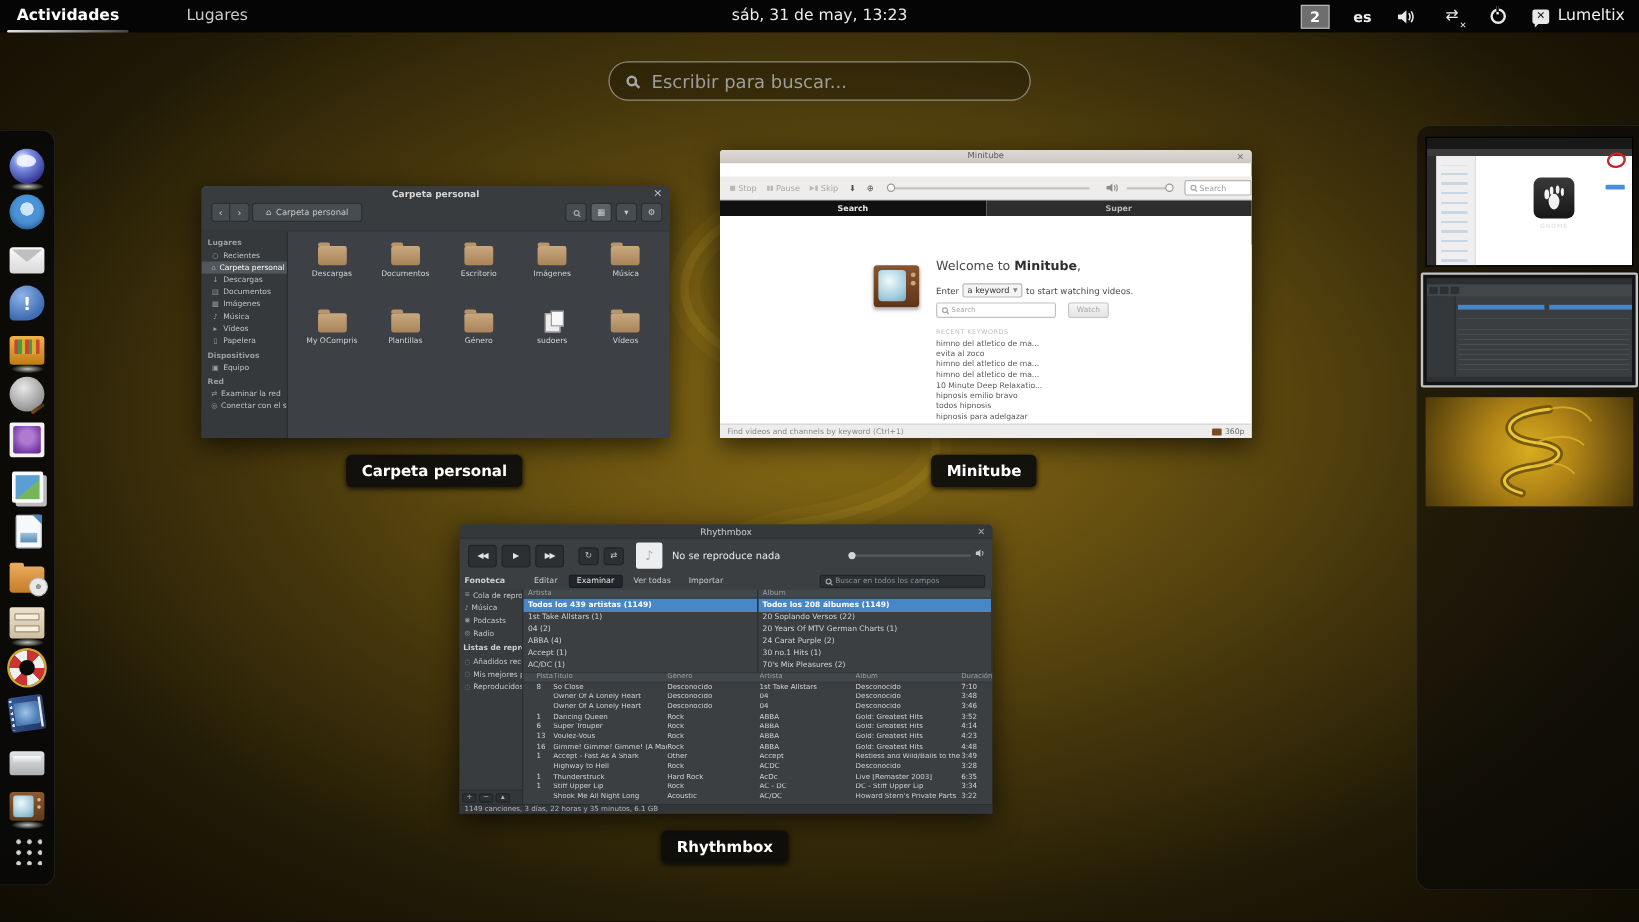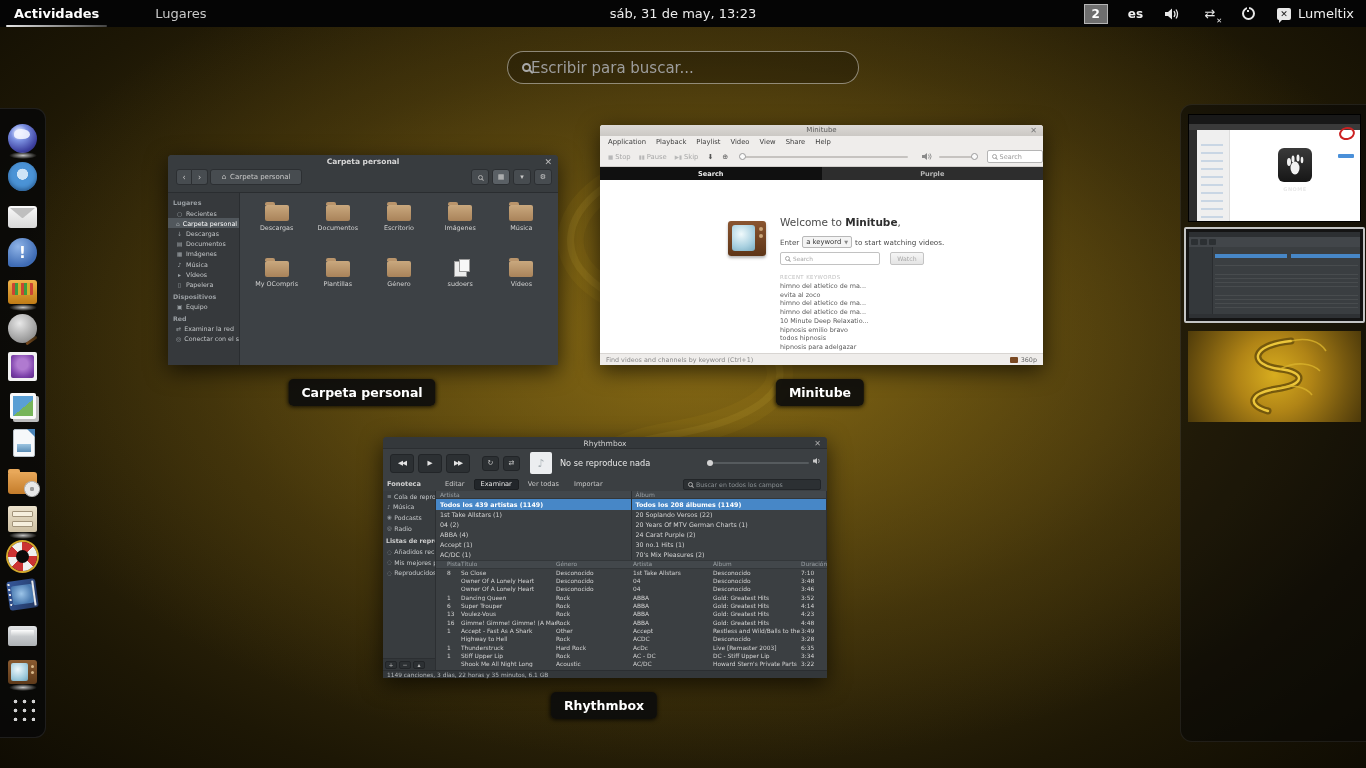--- a/index.html
+++ b/index.html
@@ -35,21 +35,21 @@
     width:2px; height:7px; background:#e8e8e8; }
   #user-item { display:flex; align-items:center; gap:7px; font-size:13px; color:#f0f0f0; }
   #chat-icon { position:relative; width:14px; height:12px; background:#e8e8e8; border-radius:2px;
     display:flex; align-items:center; justify-content:center; font-size:9px; color:#151515; font-weight:bold; }
   #chat-icon::after { content:''; position:absolute; left:2px; bottom:-3px;
     border-left:4px solid #e8e8e8; border-bottom:4px solid transparent; }
 
   
   #search-bar { position:absolute; left:50%; transform:translateX(-50%); top:51px; width:352px; height:33px;
     border:1px solid rgba(255,255,255,.45); border-radius:17px; background:rgba(0,0,0,.25);
-    display:flex; align-items:center; padding:0 14px; gap:0; z-index:40; }
+    display:flex; align-items:center; padding:0 14px; gap:12px; z-index:40; }
   .mag { width:9px; height:9px; border:2px solid #a8a8a8; border-radius:50%; position:relative; flex:0 0 auto; }
   .mag::after { content:''; position:absolute; width:2px; height:5px; background:#a8a8a8;
     transform:rotate(-45deg); bottom:-4px; right:-3px; }
   #search-bar .ph { color:#9d9d9d; font-size:15px; }
 
   
   #dock { position:absolute; left:0; top:108px; width:46px; height:630px; z-index:30;
     background:rgba(8,8,8,.88); border:1px solid rgba(255,255,255,.09); border-left:none;
     border-radius:0 11px 11px 0; display:flex; flex-direction:column; align-items:center; padding:12px 0 8px; }
   .dock-item { position:relative; width:36px; height:36px; margin-bottom:2.2px; display:flex;
@@ -519,29 +519,20 @@
         </div>
     </div>
   </div>
   <div class="wlabel" style="left:362px; top:379px;">Carpeta personal</div>
 
   <div class="win" id="mt-win">
     <div id="mt-titlebar">
       <div id="mt-title">Minitube</div>
       <span class="closex">✕</span>
     </div>
-    <div id="mt-menubar">
-        <span class="mt-menu">Application</span>
-        <span class="mt-menu">Playback</span>
-        <span class="mt-menu">Playlist</span>
-        <span class="mt-menu">Video</span>
-        <span class="mt-menu">View</span>
-        <span class="mt-menu">Share</span>
-        <span class="mt-menu">Help</span>
-      </div>
     <div id="mt-toolbar">
       <div class="mt-tbtn">
           <span class="mt-tico">■</span>
           <span>Stop</span>
         </div>
       <div class="mt-tbtn">
           <span class="mt-tico">▮▮</span>
           <span>Pause</span>
         </div>
       <div class="mt-tbtn">
@@ -563,21 +554,21 @@
       <div id="mt-vol">
           <span class="knob"></span>
         </div>
       <div id="mt-search">
         <span class="mag"></span>
         <span>Search</span>
       </div>
     </div>
     <div id="mt-tabs">
       <div id="mt-tab-search">Search</div>
-      <div id="mt-tab-browse">Purple</div>
+      <div id="mt-tab-browse">Super</div>
     </div>
     <div id="mt-content">
       <div id="mt-tv"></div>
       <div id="mt-welcome1"><span>Welcome to </span><b>Minitube</b><span>,</span></div>
       <div id="mt-welcome2">
         <span>Enter</span>
         <span id="mt-keyword">
             <span>a keyword</span>
             <span class="dd">▼</span>
           </span>

